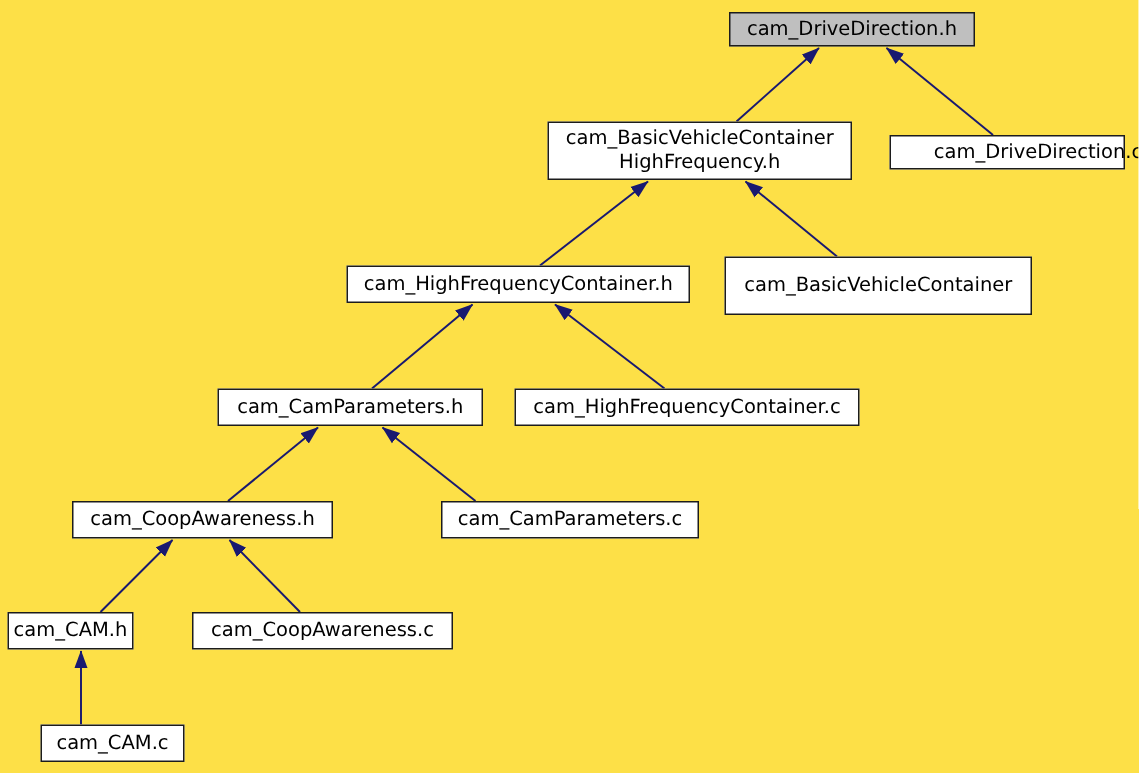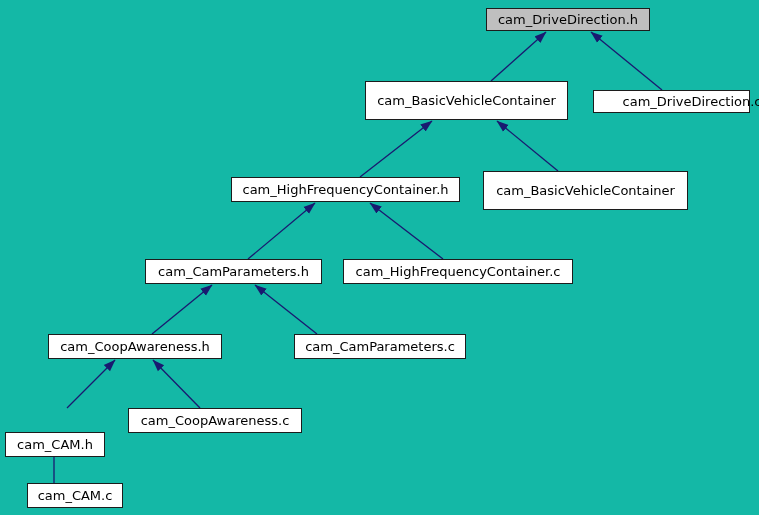--- a/index.html
+++ b/index.html
@@ -1,19 +1,19 @@
 <!DOCTYPE html>
 <html><head>
 <meta charset="utf-8">
 <style>
   html,body{margin:0;padding:0;background:#ffffff;}
   #canvas{
     position:relative;
     width:759px;height:515px;
-    background:#14b8a6;
+    background:#fde047;
     font-family:"DejaVu Sans", sans-serif;
     overflow:hidden;
   }
   #edge-layer{
     position:absolute;left:0;top:0;width:759px;height:515px;
     pointer-events:none;
   }
   .node{
     position:absolute;
     box-sizing:border-box;
@@ -56,20 +56,21 @@
         <line x1="200" y1="408" x2="153" y2="360" stroke="#191970" stroke-width="1.3" marker-end="url(#arrowhead)"></line>
         <line x1="54" y1="483" x2="54" y2="434" stroke="#191970" stroke-width="1.3" marker-end="url(#arrowhead)"></line>
       </g>
   </svg>
 
 <div class="node highlight" style="left: 486px; top: 8px; width: 164px; height: 23px;">
       <span>cam_DriveDirection.h</span>
     </div>
     <div class="node" style="left: 365px; top: 81px; width: 203px; height: 39px;">
       <span>cam_BasicVehicleContainer</span>
+      <span>HighFrequency.h</span>
     </div>
     <div class="node" style="left: 593px; top: 90px; width: 157px; height: 23px; padding-left: 41px;">
       <span>cam_DriveDirection.c</span>
     </div>
     <div class="node" style="left: 231px; top: 177px; width: 229px; height: 25px;">
       <span>cam_HighFrequencyContainer.h</span>
     </div>
     <div class="node" style="left: 483px; top: 171px; width: 205px; height: 39px;">
       <span>cam_BasicVehicleContainer</span>
     </div>
@@ -78,21 +79,21 @@
     </div>
     <div class="node" style="left: 343px; top: 259px; width: 230px; height: 25px;">
       <span>cam_HighFrequencyContainer.c</span>
     </div>
     <div class="node" style="left: 48px; top: 334px; width: 174px; height: 25px;">
       <span>cam_CoopAwareness.h</span>
     </div>
     <div class="node" style="left: 246px; top: 334px; width: 172px; height: 25px; margin-left: 48px;">
       <span>cam_CamParameters.c</span>
     </div>
-    <div class="node" style="left: 5px; top: 432px; width: 100px; height: 25px;">
+    <div class="node" style="left: 5px; top: 408px; width: 84px; height: 25px;">
       <span>cam_CAM.h</span>
     </div>
     <div class="node" style="left: 128px; top: 408px; width: 174px; height: 25px;">
       <span>cam_CoopAwareness.c</span>
     </div>
     <div class="node" style="left: 7px; top: 483px; width: 96px; height: 25px; margin-left: 20px;">
       <span>cam_CAM.c</span>
     </div>
   </div>
 

